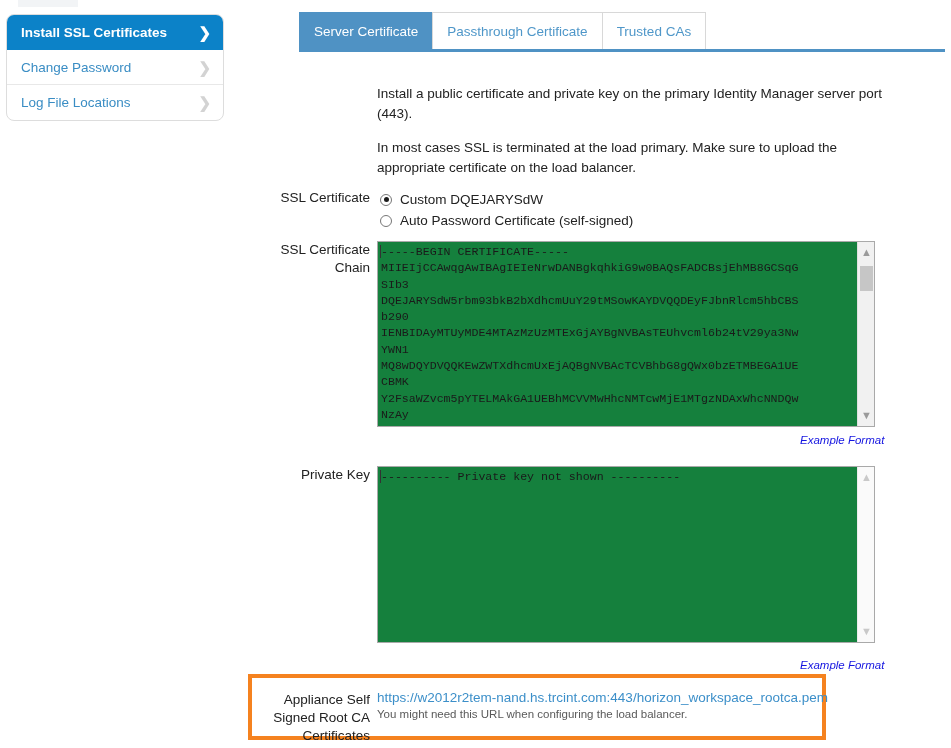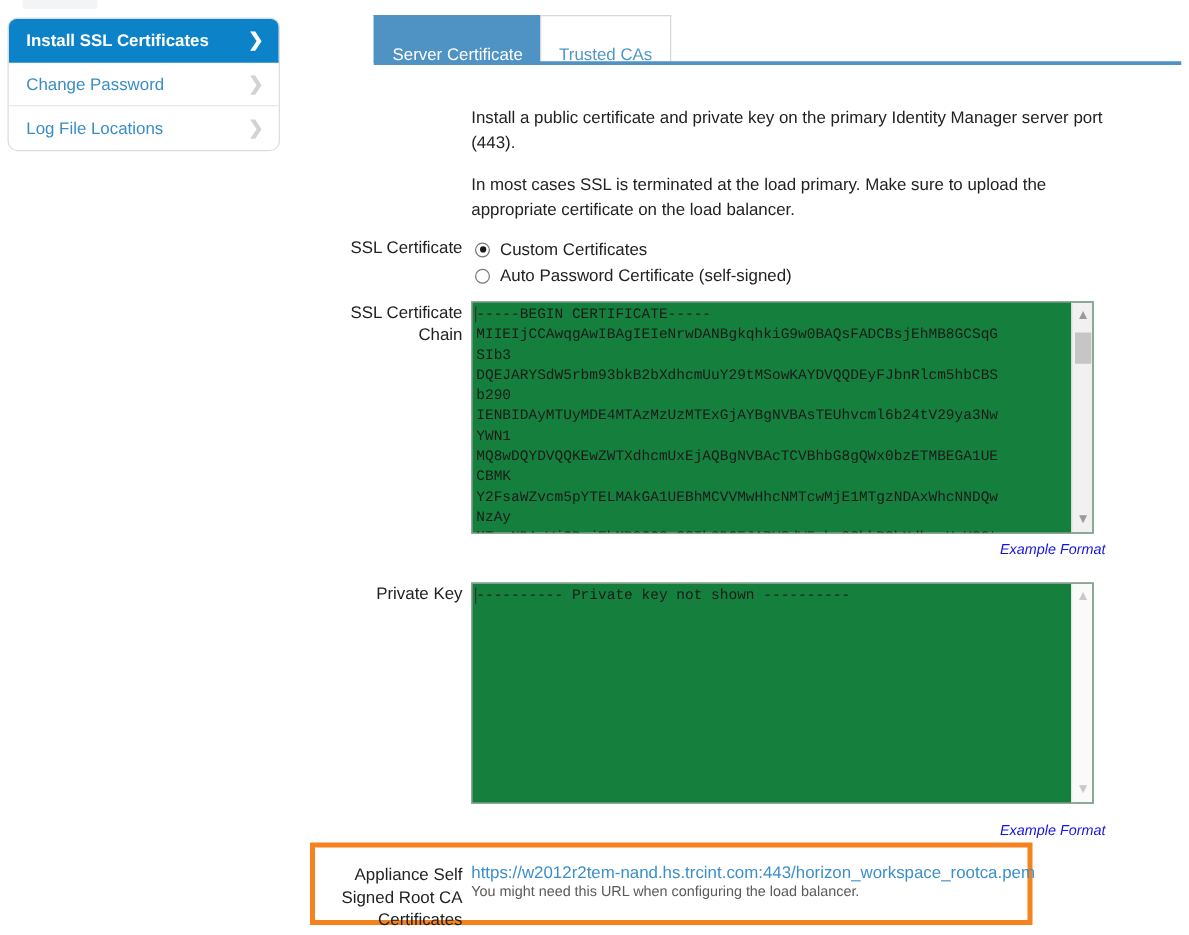--- a/index.html
+++ b/index.html
@@ -76,21 +76,21 @@
     position: absolute;
     left: 299px;
     top: 12px;
     height: 38px;
     display: flex;
     align-items: flex-end;
   }
   .tab {
     height: 38px;
     line-height: 38px;
-    padding: 12px 14px;
+    padding: 0 14px;
     box-sizing: border-box;
     font-size: 13.5px;
     color: #4f97c9;
     background: #ffffff;
     border: 1px solid #d8d8d8;
     border-bottom: none;
     margin-right: -1px;
     cursor: pointer;
     white-space: nowrap;
   }
@@ -301,35 +301,36 @@
     <span class="chev">❯</span>
   </div>
   <div class="side-item">
     <span class="lbl">Log File Locations</span>
     <span class="chev">❯</span>
   </div>
 </nav>
 
 <div class="tabbar">
   <div class="tab active">Server Certificate</div>
+  <div class="tab">Passthrough Certificate</div>
   <div class="tab">Trusted CAs</div>
 </div>
 <div class="tab-underline"></div>
 
 <div class="intro">
   <p>Install a public certificate and private key on the primary Identity Manager server port (443).</p>
   <p>In most cases SSL is terminated at the load primary. Make sure to upload the appropriate certificate on the load balancer.</p>
 </div>
 
 <div class="row-label" style="left:247px; top:189px; width:123px;">SSL Certificate</div>
 
 <div class="radio-group">
   <label class="radio-line">
     <span class="radio on"></span>
-    <span class="rlbl">Custom Certificates</span>
+    <span class="rlbl">Custom DQEJARYSdW</span>
   </label>
   <label class="radio-line">
     <span class="radio"></span>
     <span class="rlbl">Auto Password Certificate (self-signed)</span>
   </label>
 </div>
 
 <div class="row-label" style="left:247px; top:241px; width:123px;">SSL Certificate<br>Chain</div>
 
 <div class="ta-wrap chain">

